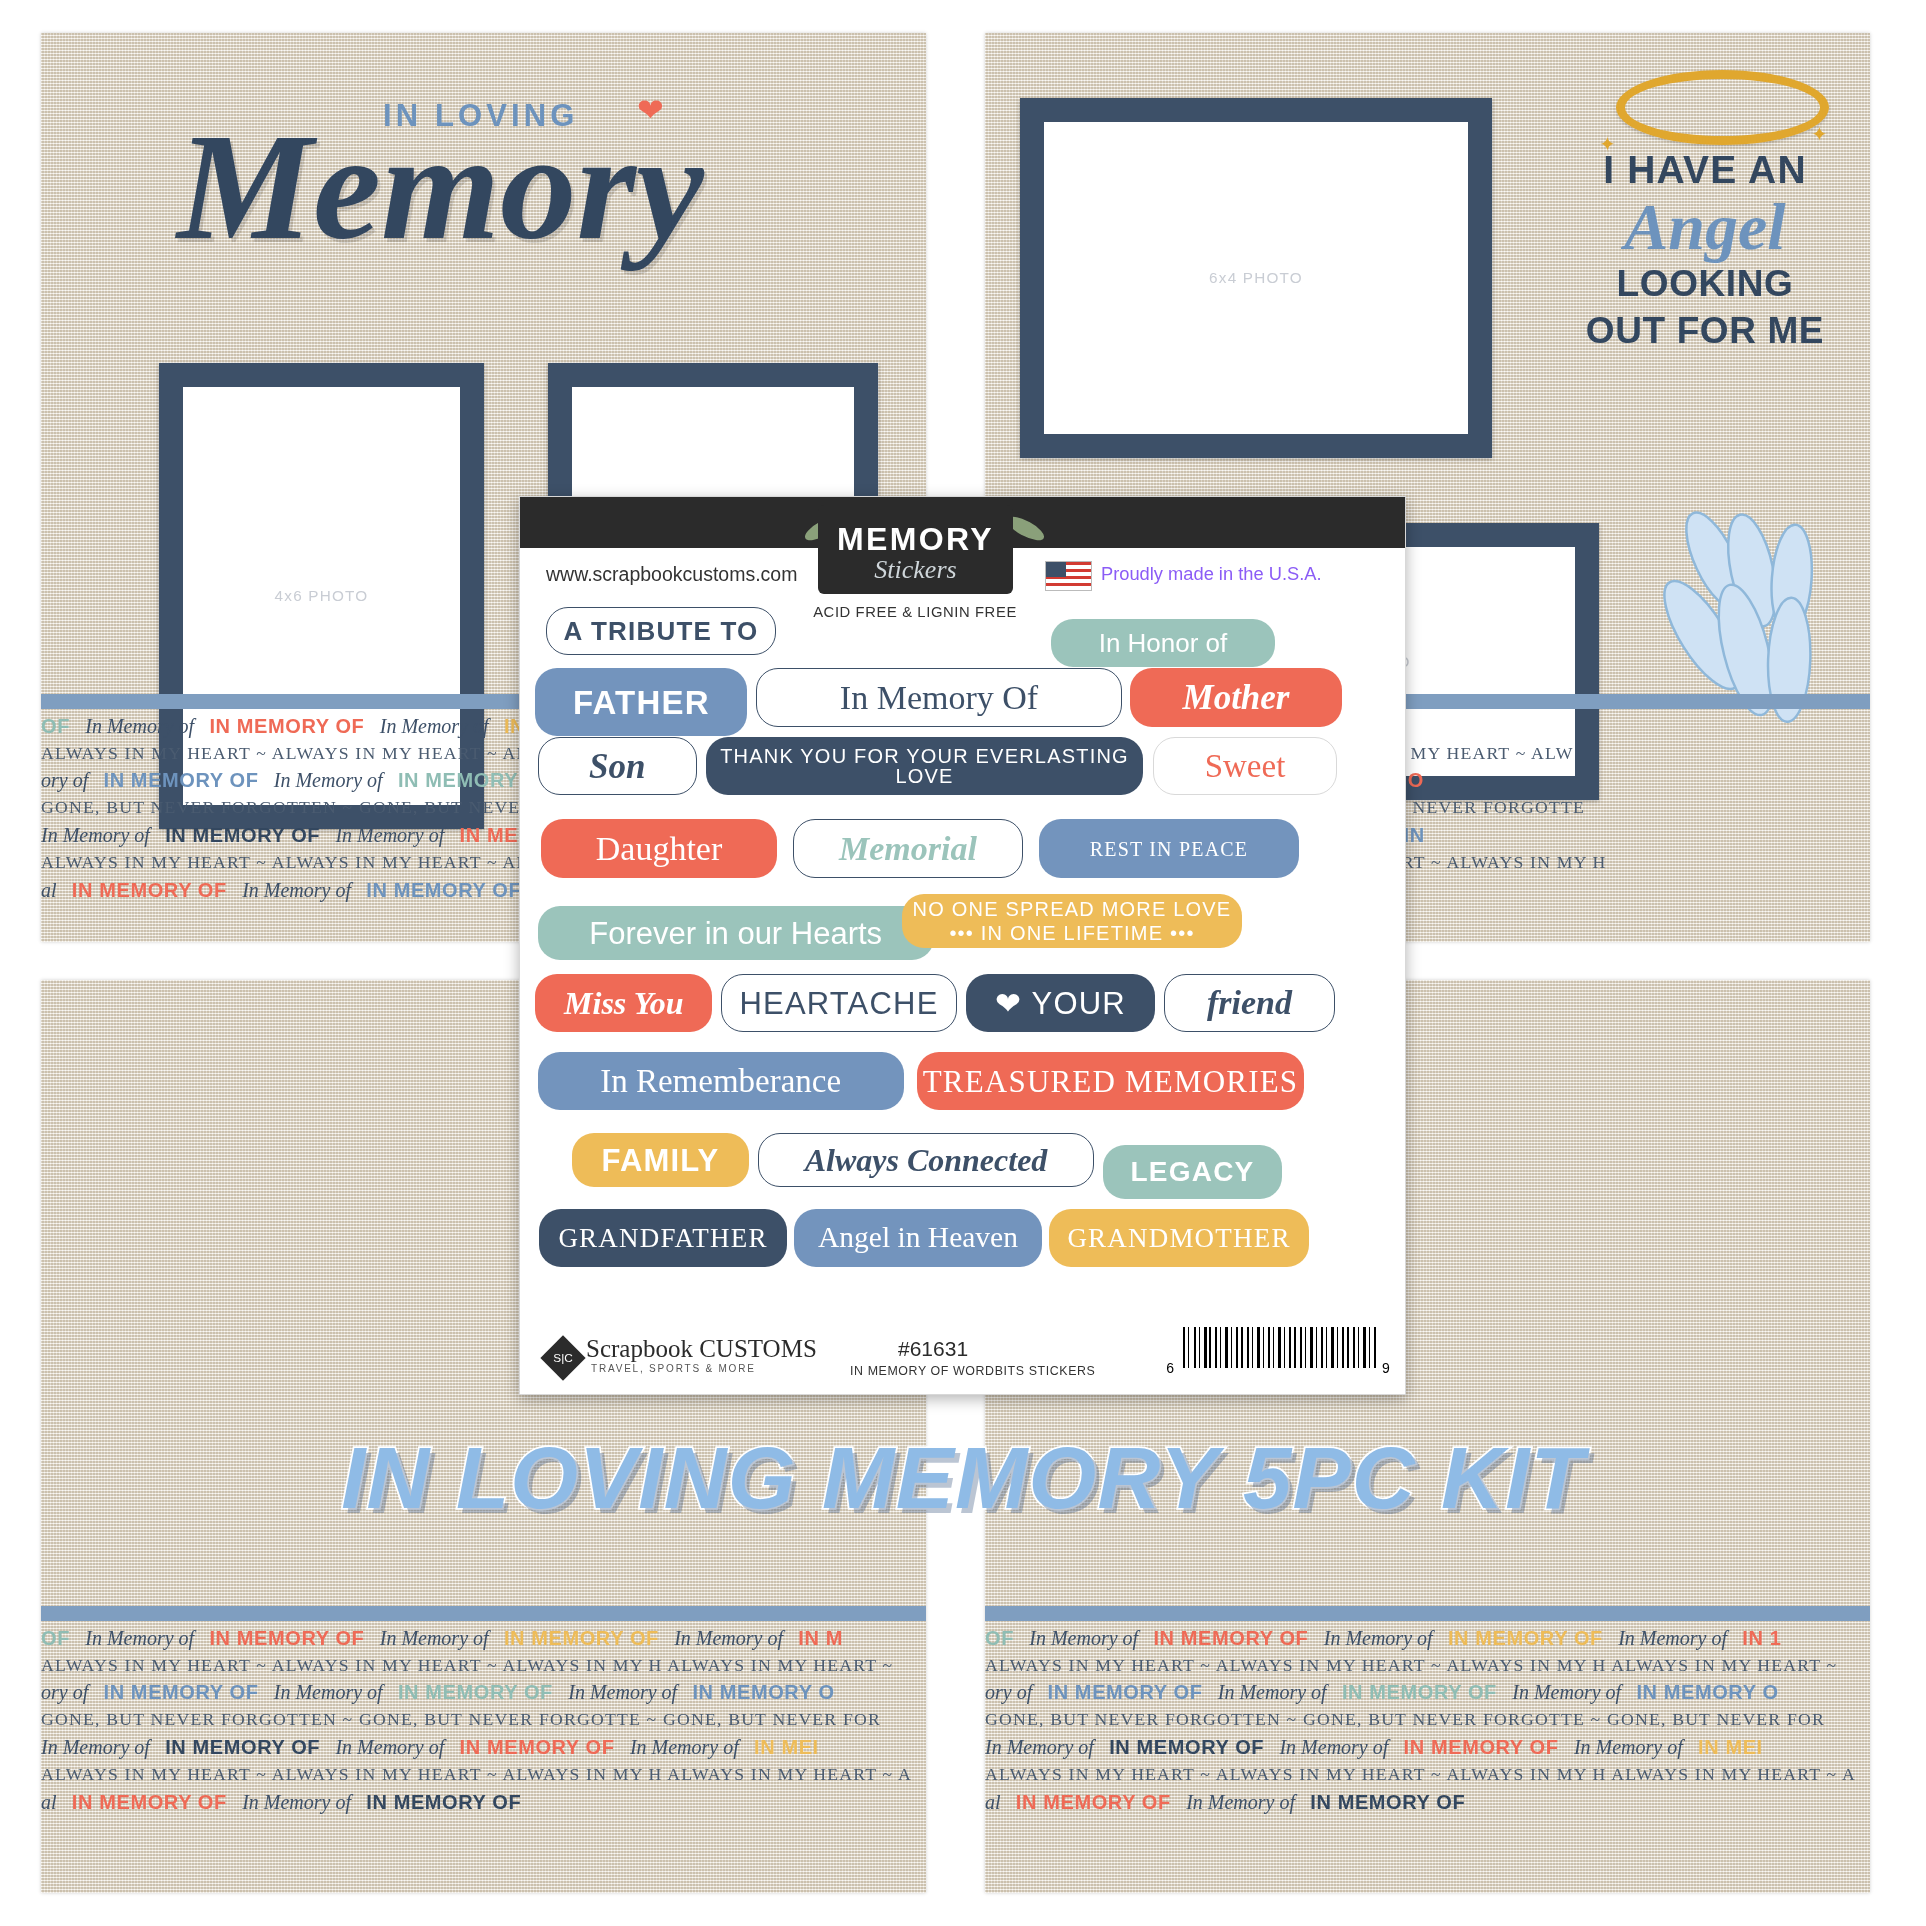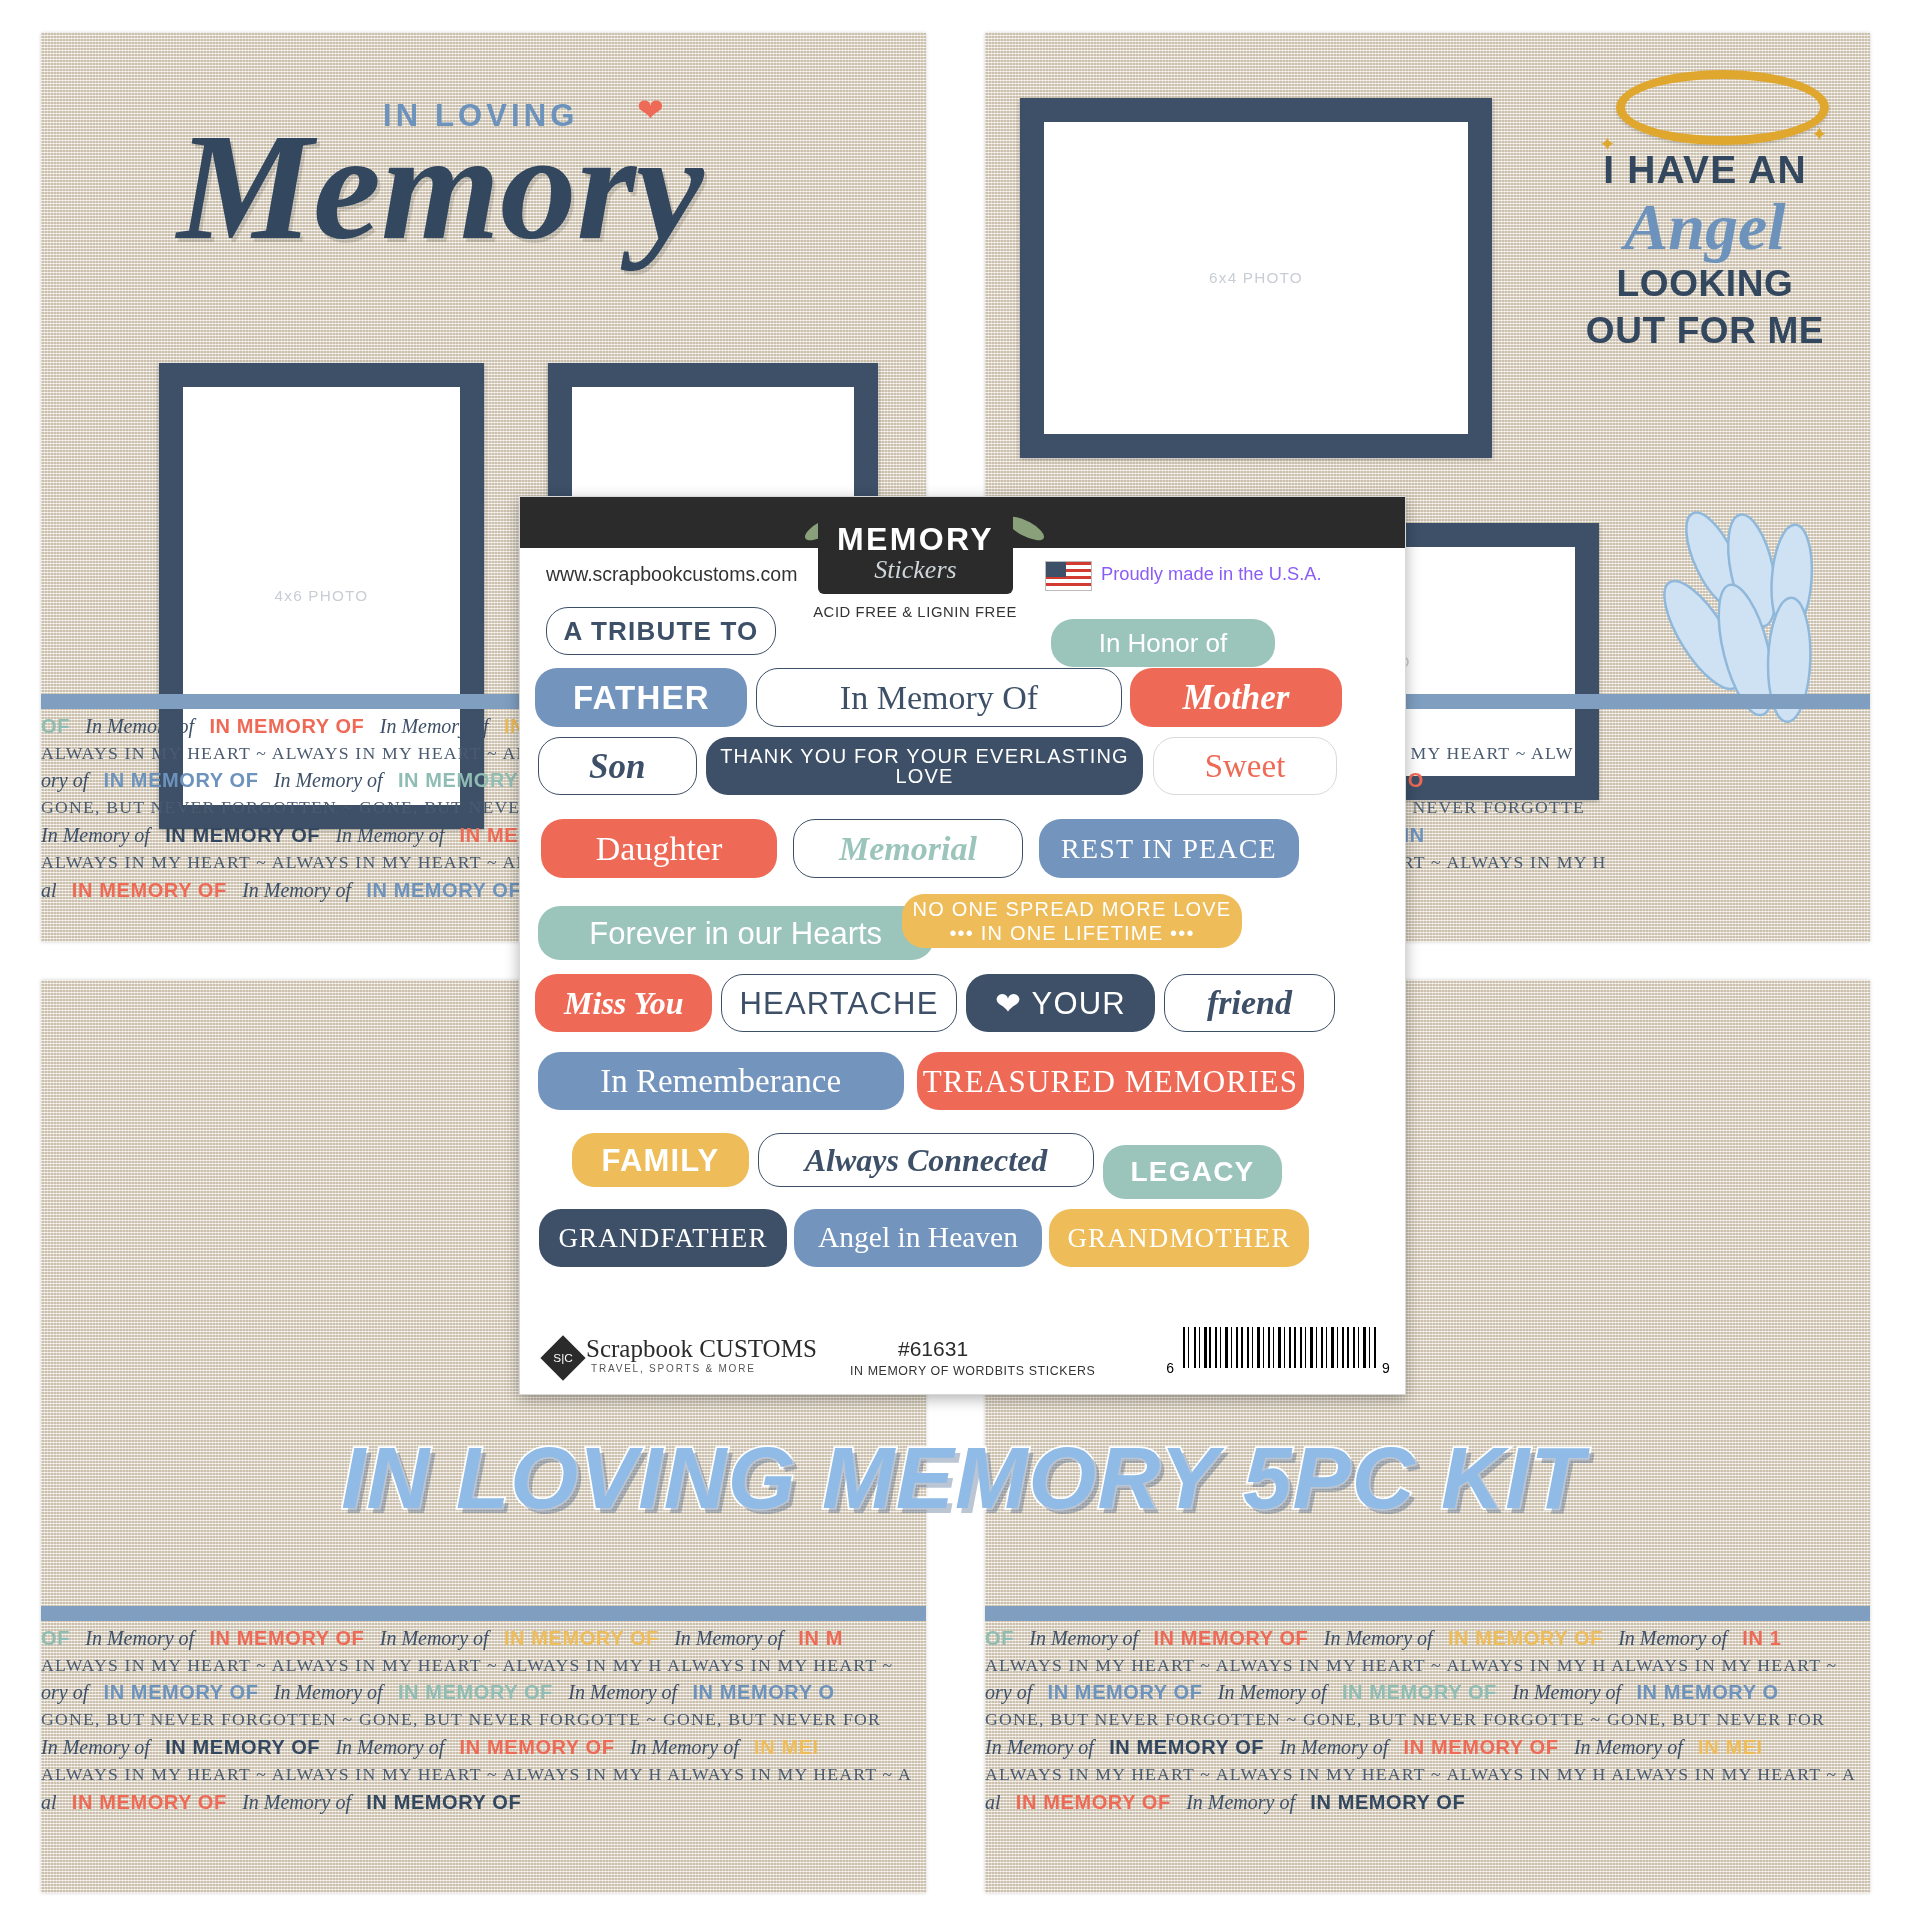--- a/index.html
+++ b/index.html
@@ -255,31 +255,31 @@
     </div>
 
     <div class="site-url">www.scrapbookcustoms.com</div>
     <div class="usa-flag"></div>
     <div class="usa-text">Proudly made in the U.S.A.</div>
     <div class="acid">ACID FREE &amp; LIGNIN FREE</div>
 
     <div class="stk s-white f-sans bold caps" style="left:26px;top:110px;width:230px;height:48px;font-size:26px;">A TRIBUTE TO</div>
     <div class="stk s-teal f-sans" style="left:531px;top:110px;width:224px;height:48px;font-size:26px;">In Honor of</div>
 
-    <div class="stk s-blue f-sans bold caps" style="left:15.3px;top:171px;width:212px;height:59px;font-size:33px;">FATHER</div>
+    <div class="stk s-blue f-sans bold caps" style="left:15.3px;top:171px;width:212px;height:68px;font-size:33px;">FATHER</div>
     <div class="stk s-white f-serif" style="left:236px;top:171px;width:366px;height:59px;font-size:34px;">In Memory Of</div>
     <div class="stk s-red f-script" style="left:610px;top:171px;width:212px;height:59px;font-size:35px;">Mother</div>
 
     <div class="stk s-white f-script" style="left:17.7px;top:240px;width:159px;height:58px;font-size:35px;">Son</div>
     <div class="stk s-dark f-sans caps" style="left:186px;top:240px;width:437px;height:58px;font-size:20px;">THANK YOU FOR YOUR EVERLASTING LOVE</div>
     <div class="stk s-whiteplain f-serif" style="left:633px;top:240px;width:184px;height:58px;font-size:33px;color:#ef6a56;">Sweet</div>
 
     <div class="stk s-red f-serif" style="left:21px;top:322px;width:236px;height:59px;font-size:34px;">Daughter</div>
     <div class="stk s-white f-script" style="left:273px;top:322px;width:230px;height:59px;font-size:34px;color:#9bc4bb;">Memorial</div>
-    <div class="stk s-blue f-serif caps" style="left:519px;top:322px;width:260px;height:59px;font-size:28px;">REST IN PEACE</div>
+    <div class="stk s-blue f-serif caps" style="left:519px;top:322px;width:260px;height:59px;font-size:20px;">REST IN PEACE</div>
 
     <div class="stk s-teal f-sans" style="left:17.7px;top:397px;width:396px;height:54px;font-size:31px;">Forever in our Hearts</div>
     <div class="stk s-yellow f-sans caps" style="left:382px;top:397px;width:340px;height:54px;font-size:20px;flex-direction:column;">
       <span style="display:block;">NO ONE SPREAD MORE LOVE</span>
       <span style="display:block;margin-top:4.7px;text-align:right;">••• IN ONE LIFETIME •••</span>
     </div>
 
     <div class="stk s-red f-script" style="left:15.3px;top:477px;width:177px;height:58px;font-size:32px;text-align:right;">Miss You</div>
     <div class="stk s-white f-sans caps" style="left:201px;top:477px;width:236px;height:58px;font-size:31px;">HEARTACHE</div>
     <div class="stk s-dark f-sans caps" style="left:446px;top:477px;width:189px;height:58px;font-size:31px;">

